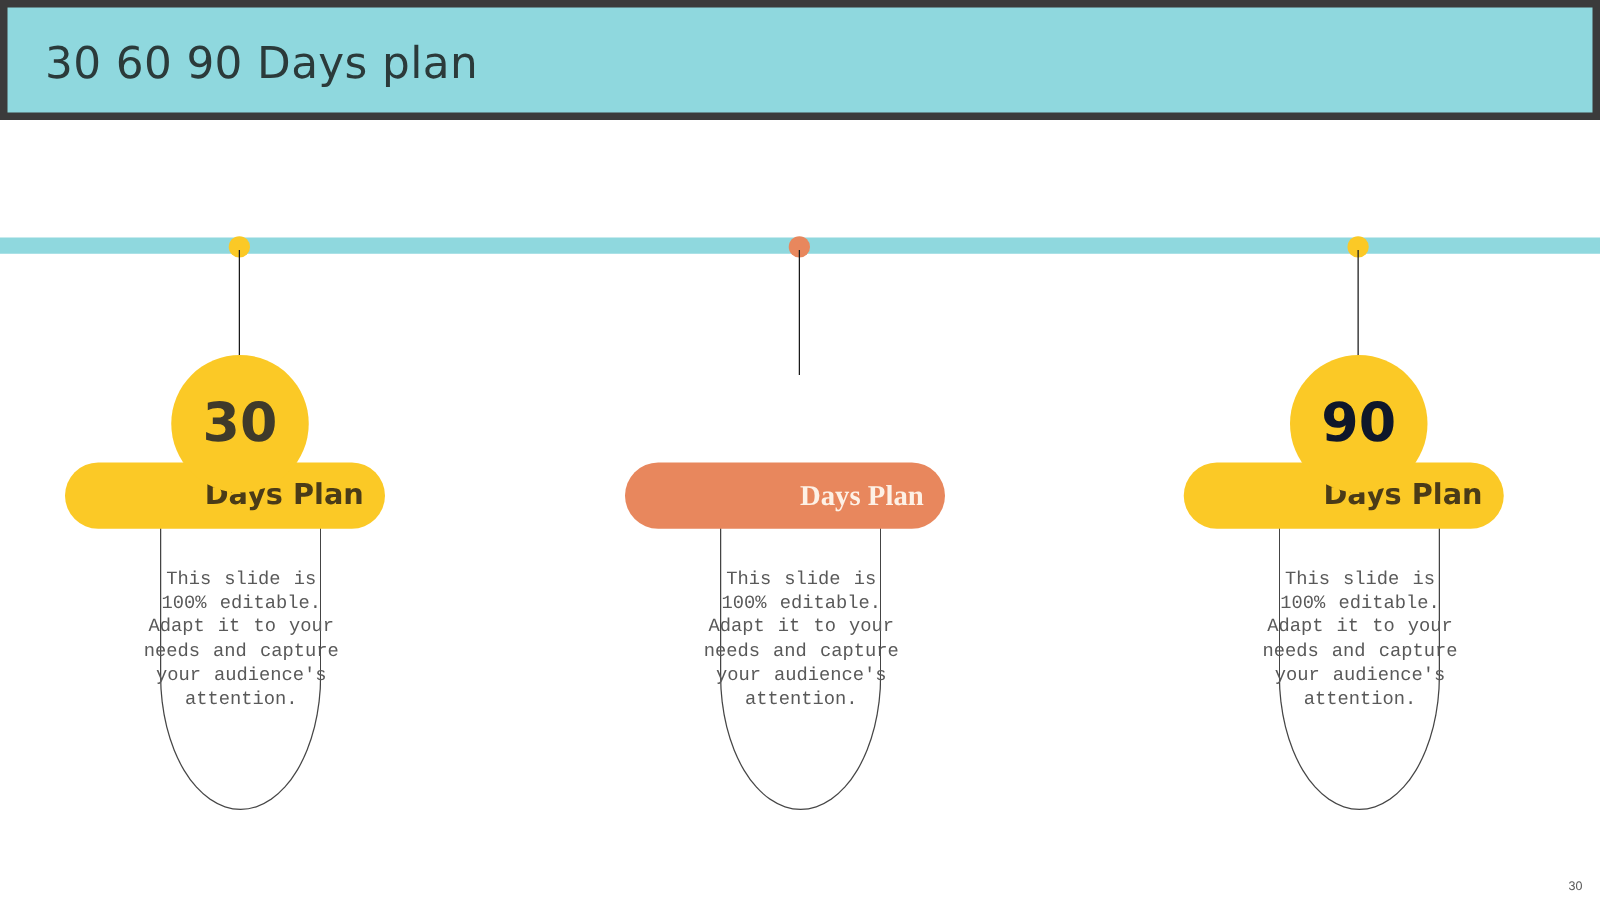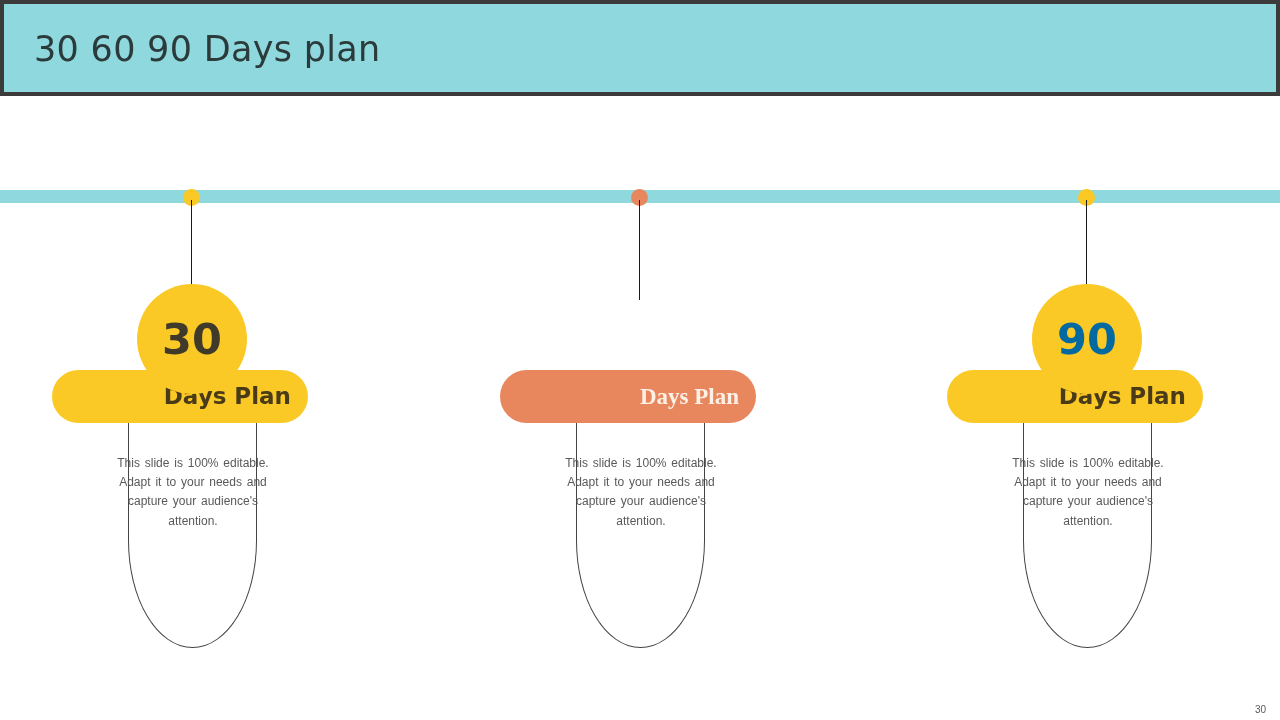--- a/index.html
+++ b/index.html
@@ -16,21 +16,21 @@
   }
 
   
   .title-bar {
     position: absolute;
     left: 0;
     top: 0;
     width: 1280px;
     height: 96px;
     background: #8fd8de;
-    border: 4px solid #0f172a;
+    border: 6px solid #0f172a;
     box-sizing: border-box;
   }
   .title-text {
     position: absolute;
     left: 30px;
     top: 25px;
     font-size: 35px;
     font-weight: 400;
     color: #2b3a3a;
     letter-spacing: 0.3px;
@@ -88,24 +88,24 @@
     box-sizing: border-box;
     background: transparent;
   }
 
   .body-text {
     position: absolute;
     top: 56px;
     left: -18px;
     width: 164px;
     text-align: center;
-    font-size: 12px;
+    font-size: 15px;
     line-height: 19.2px;
     color: #595959;
-    font-family: Liberation Sans, sans-serif;
+    font-family: Liberation Mono, monospace;
     word-spacing: 1.5px;
   }
 
   
   .label-pill {
     position: absolute;
     top: 370px;
     left: 12px;
     width: 256px;
     height: 53px;
@@ -182,16 +182,16 @@
 
 <div class="column" id="col-2" style="left:935px;">
   <div class="node-dot" style="background: rgb(251, 201, 38);"></div>
   <div class="connector-line" style="background: rgb(26, 26, 26);"></div>
   <div class="body-shape" style="border-color: rgb(68, 68, 68);">
     <div class="body-text" style="color: rgb(89, 89, 89);">This slide is 100% editable. Adapt it to your needs and capture your audience's attention.</div>
   </div>
   <div class="label-pill" style="background: rgb(251, 201, 38);">
     <div class="label-pill-text" style="color: rgb(74, 59, 24); font-family: &quot;DejaVu Sans&quot;, sans-serif;">Days Plan</div>
   </div>
-  <div class="num-circle" style="background: rgb(251, 201, 38); color: #0369a1;">90</div>
+  <div class="num-circle" style="background: rgb(251, 201, 38); color: #0f172a;">90</div>
 </div>
 
 <div class="page-number" style="color: rgb(89, 89, 89);">30</div>
 
 </body></html>

